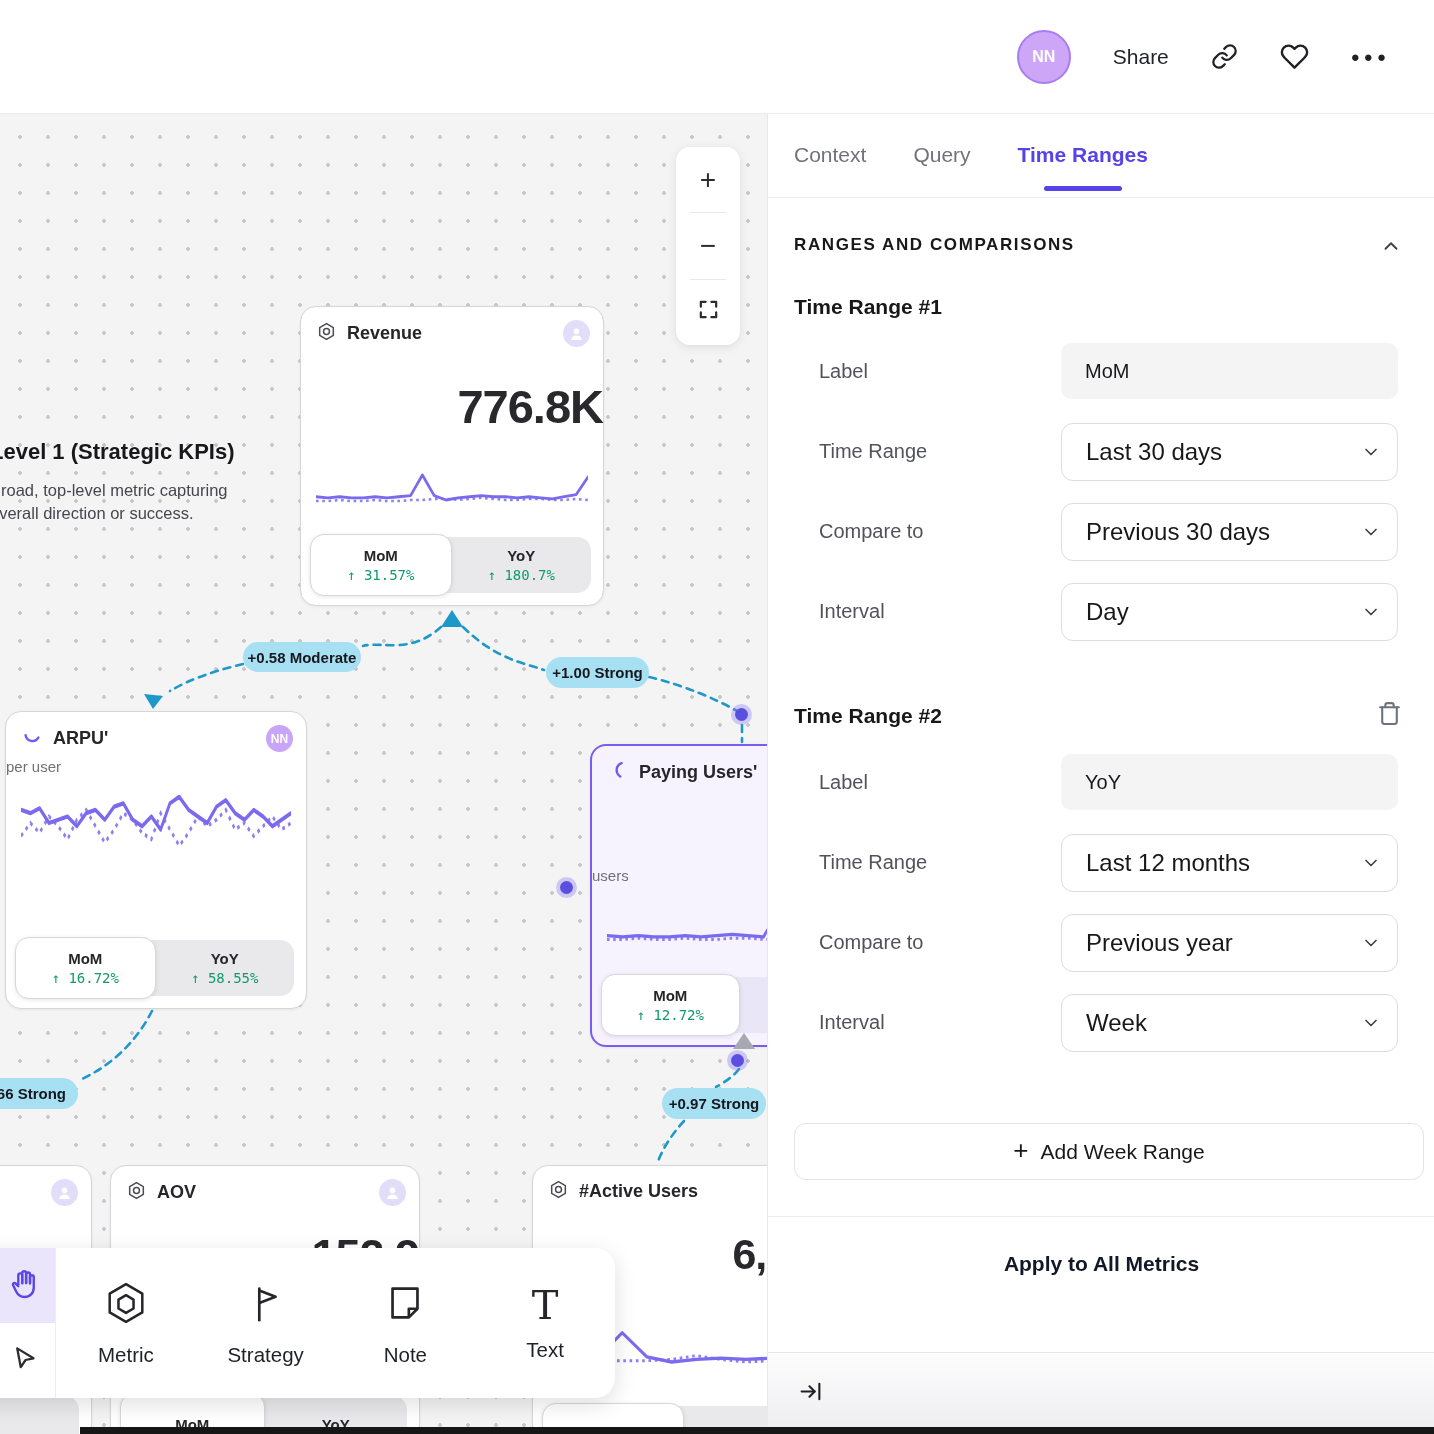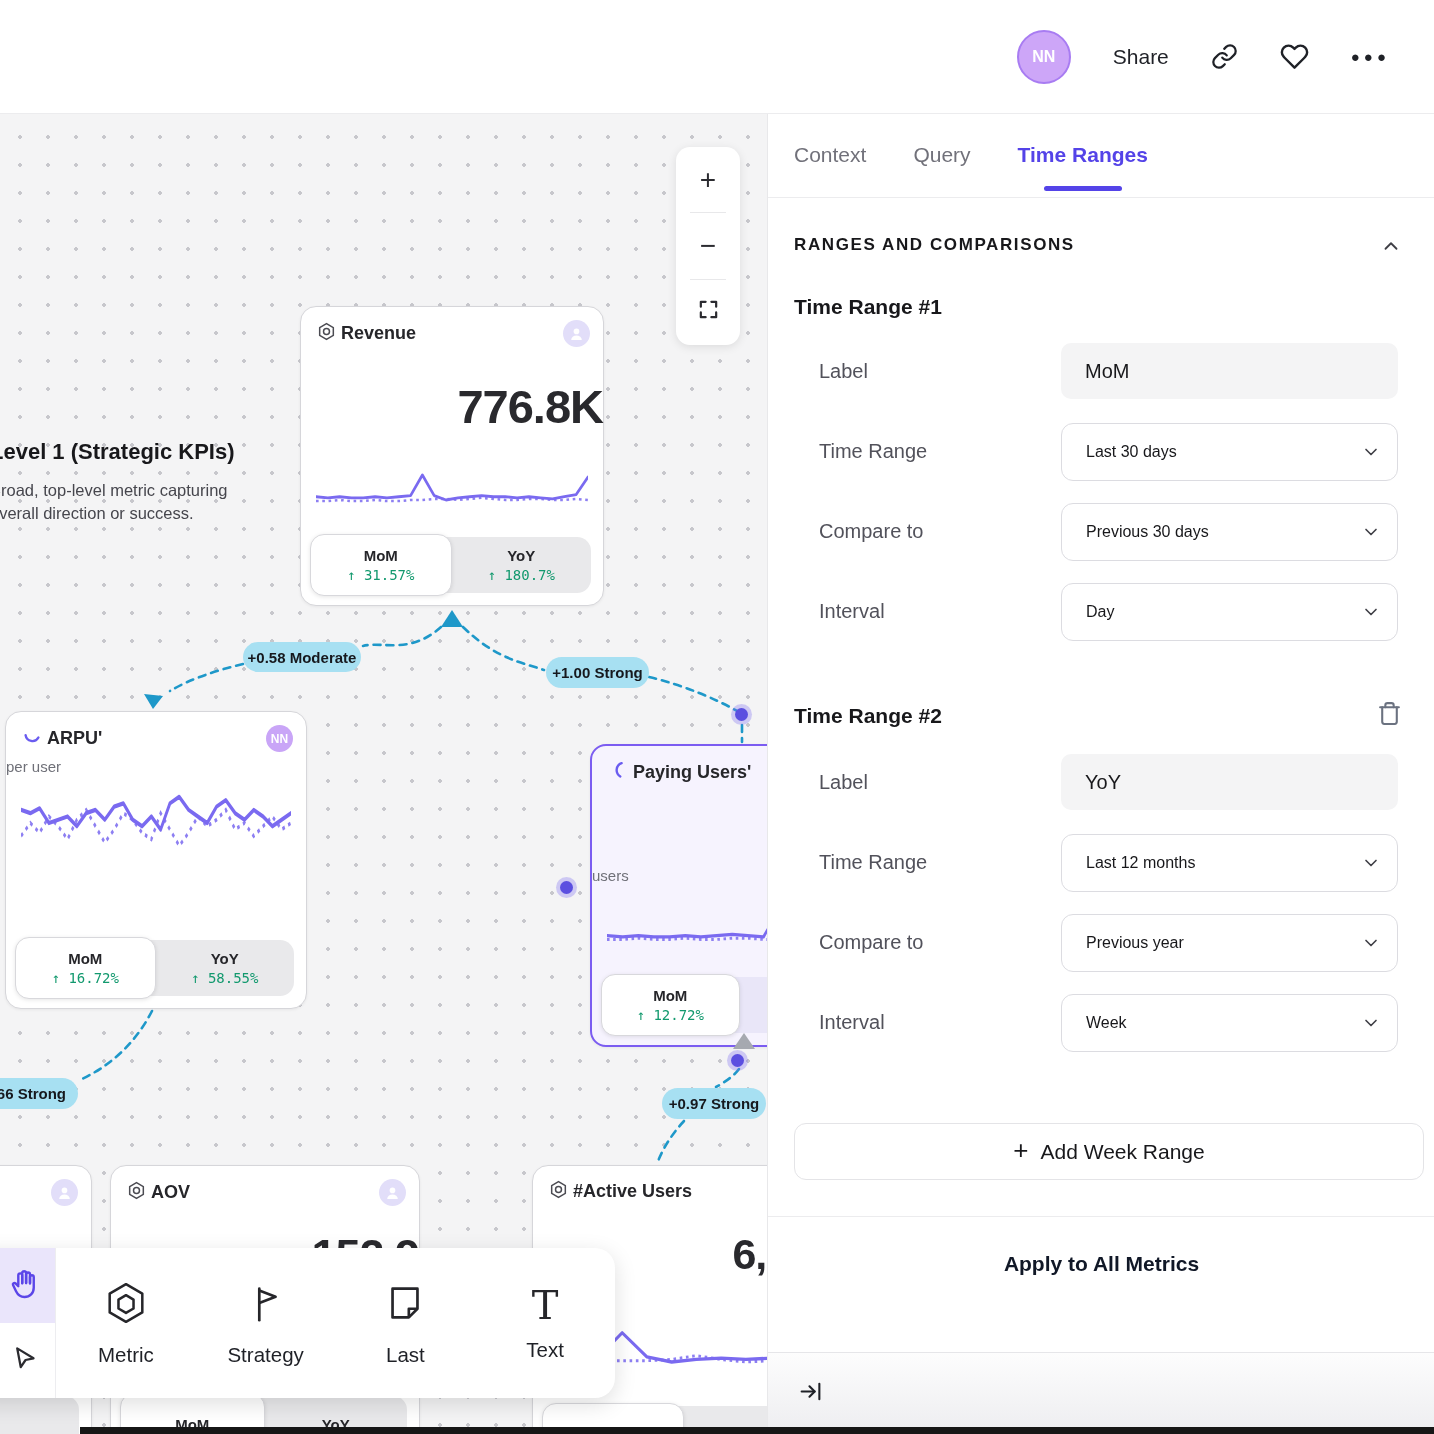--- a/index.html
+++ b/index.html
@@ -27,21 +27,21 @@
   .sect{margin-top:37px;display:flex;align-items:flex-start;justify-content:space-between;padding-right:22px;}
   .sect .t{font-size:17px;font-weight:700;letter-spacing:1.6px;color:#18181b;}
   .tr-head{display:flex;align-items:center;justify-content:space-between;padding-right:22px;margin-top:34px;margin-bottom:24px;}
   .tr-title{font-size:21px;font-weight:700;color:#18181b;}
   .row{display:flex;align-items:center;margin-bottom:24px;}
   .rl{width:267px;padding-left:25px;font-size:20px;color:#52525b;box-sizing:border-box;}
   .rc{width:337px;height:56px;box-sizing:border-box;}
   .input{background:#f4f4f5;border-radius:10px;display:flex;align-items:center;
          padding:0 24px;font-size:20px;color:#18181b;height:100%;}
   .select{background:#fff;border:1.5px solid #dcdce1;border-radius:12px;display:flex;align-items:center;
-          justify-content:space-between;padding:0 16px 0 24px;font-size:16px;font-weight:500;
+          justify-content:space-between;padding:0 16px 0 24px;font-size:24px;font-weight:500;
           color:#18181b;height:100%;cursor:pointer;}
   .add-btn{width:630px;height:57px;margin-top:73px;border:1.5px solid #e4e4e7;border-radius:12px;
            background:#fff;display:flex;align-items:center;justify-content:center;gap:12px;
            font-size:21px;color:#18181b;cursor:pointer;box-sizing:border-box;}
   .add-btn .plus{font-size:26px;font-weight:400;margin-top:-3px;}
   .hr{height:1px;background:#ececee;margin:36px -11px 0 -26px;}
   .apply{height:93px;margin:0 -11px 0 -26px;display:flex;align-items:center;justify-content:center;
          font-size:21px;font-weight:600;color:#111827;cursor:pointer;}
   .panel-foot{position:absolute;left:0;right:0;bottom:0;height:82px;
         background:linear-gradient(#fdfdfd,#ededf0);border-top:1px solid #e6e6e9;
@@ -50,21 +50,21 @@
   .canvas{position:absolute;left:0;top:113px;width:767px;height:1321px;overflow:hidden;
           background:#f4f4f5;
           background-image:radial-gradient(#c7c7cc 1.6px,transparent 1.6px);
           background-size:28px 28px;background-position:6px 10px;}
   .conn-svg{position:absolute;left:0;top:0;z-index:1;pointer-events:none;}
   .badge{position:absolute;background:#a7e0f2;border-radius:16px;display:flex;align-items:center;
          justify-content:center;font-size:15px;font-weight:700;color:#16181d;z-index:3;white-space:nowrap;}
   .card{position:absolute;background:#fff;border:1.5px solid #d6d6da;border-radius:16px;
         box-shadow:0 1px 3px rgba(0,0,0,.06);z-index:2;box-sizing:border-box;}
   .card.selected{border:2px solid #7b5cf1;background:#f6f3fe;}
-  .hd{display:flex;align-items:center;gap:4px;padding:13px 13px 0 15px;}
+  .hd{display:flex;align-items:center;gap:10px;padding:13px 13px 0 15px;}
   .hd .ttl{font-size:18px;font-weight:600;color:#26262a;flex:1;white-space:nowrap;}
   .avicon{width:27px;height:27px;border-radius:50%;background:#e2def9;flex:none;
           display:flex;align-items:center;justify-content:center;}
   .nn-badge{width:27px;height:27px;border-radius:50%;background:#c9a5f7;color:#fff;flex:none;
           font-size:12px;font-weight:700;display:flex;align-items:center;justify-content:center;}
   .value{text-align:right;font-weight:700;color:#29292d;letter-spacing:-1px;}
   .unit{text-align:left;color:#6f7078;font-size:15px;margin-top:6px;}
   .spark{width:calc(100% - 30px);margin:0 auto;}
   .toggle{position:absolute;left:12px;right:12px;bottom:12px;height:56px;background:#e9e9eb;
           border-radius:14px;display:flex;}
@@ -354,21 +354,21 @@
         </span>
         <span class="lbl">Strategy</span>
       </div>
       <div class="tool-item">
         <span>
           <svg width="46" height="46" viewBox="0 0 24 24" fill="none" stroke="#26262a" stroke-width="1.4" stroke-linejoin="round">
               <path d="M5.5 4.5h13v10.5l-4.5 4.5H5.5z"></path>
               <path d="M14 19.5v-4.5h4.5"></path>
             </svg>
         </span>
-        <span class="lbl">Last</span>
+        <span class="lbl">Note</span>
       </div>
       <div class="tool-item">
         <span class="serifT">T</span>
         <span class="lbl">Text</span>
       </div>
     </div>
   </div>
 </div>
 
 <div class="topbar">

